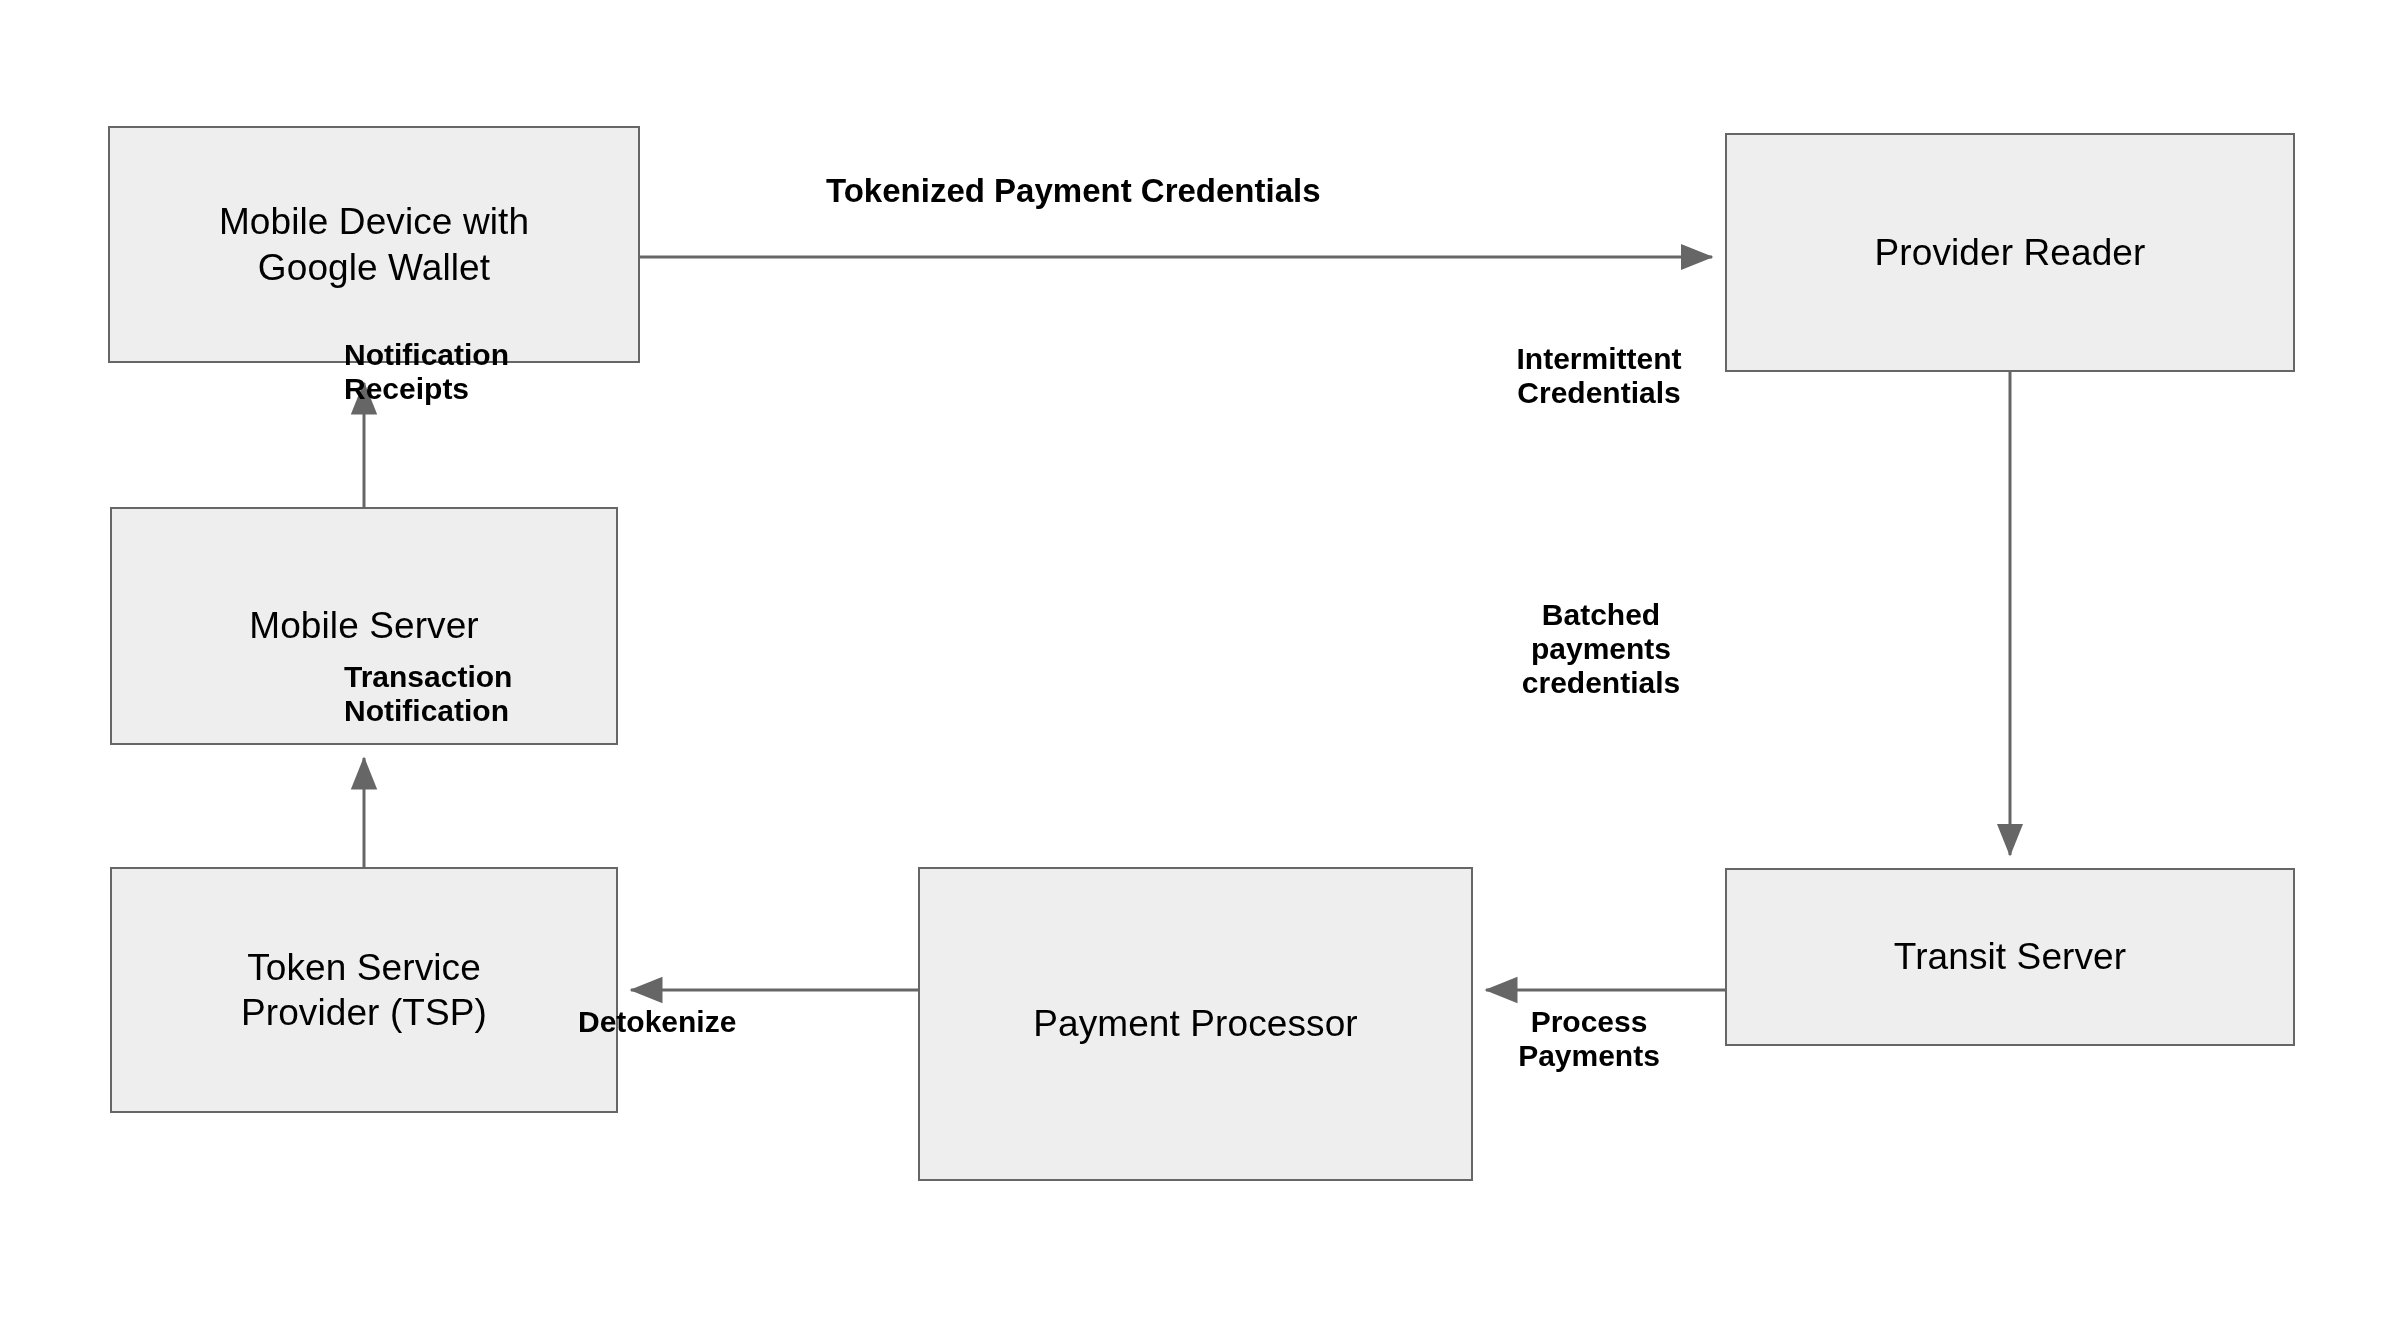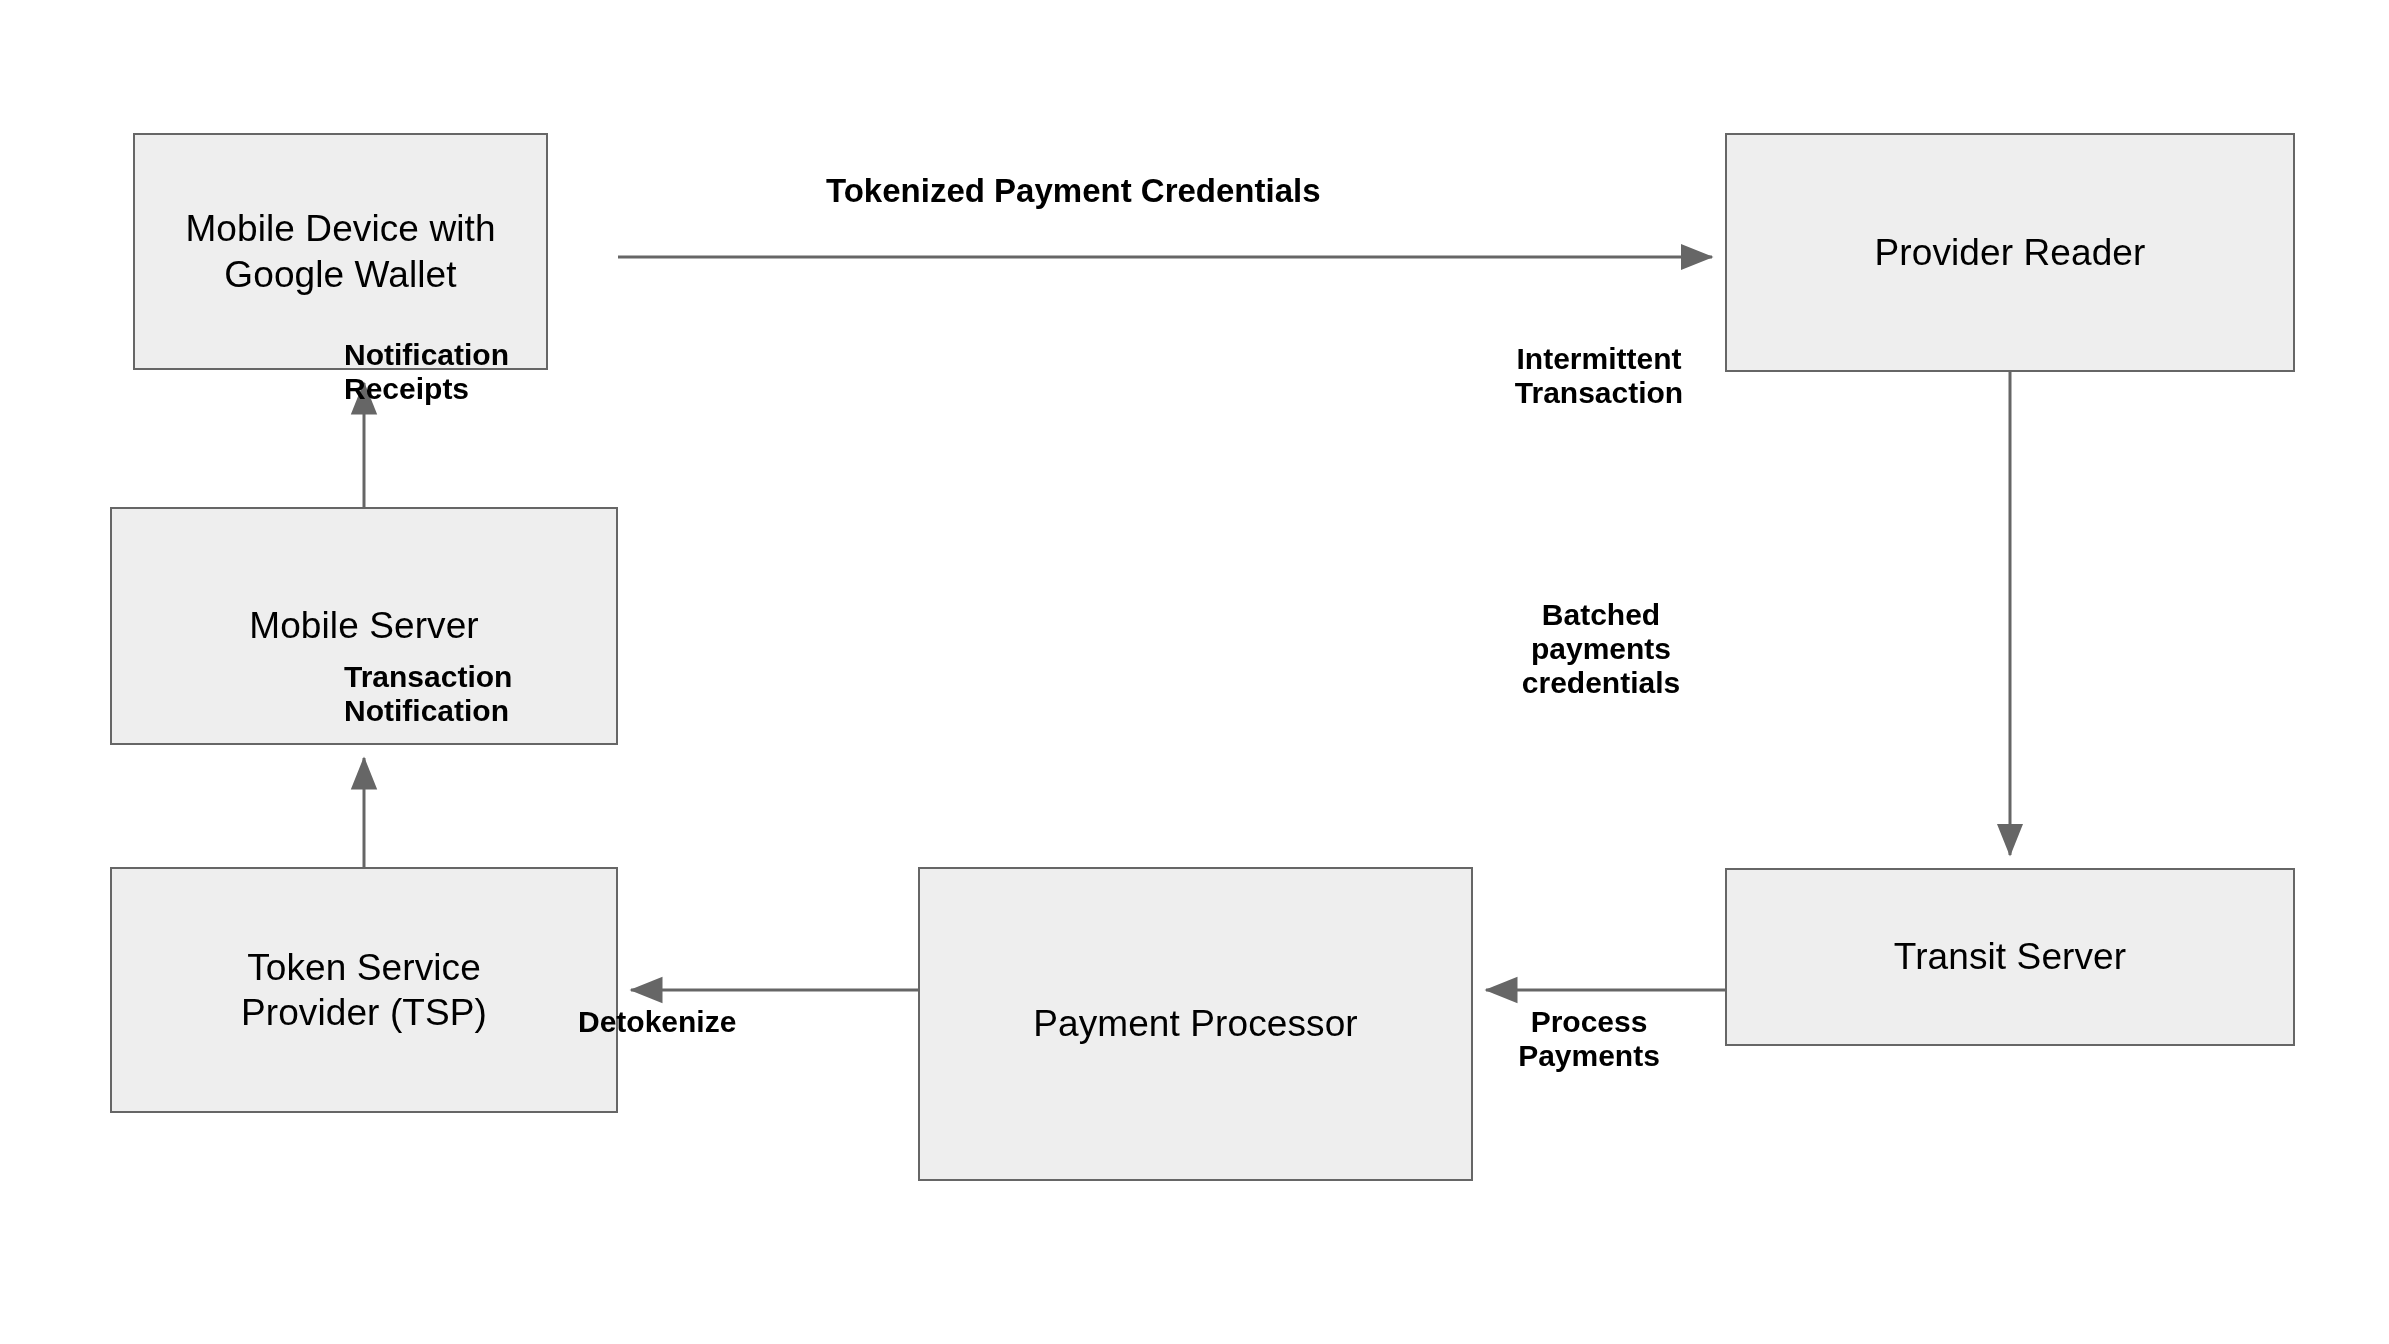--- a/index.html
+++ b/index.html
@@ -123,21 +123,21 @@
 
     <g>
       <line x1="364" y1="867" x2="364" y2="758" stroke="#666666" stroke-width="3" marker-end="url(#arrow-right)"></line>
     </g>
 
     <g>
       <line x1="364" y1="507" x2="364" y2="383" stroke="#666666" stroke-width="3" marker-end="url(#arrow-right)"></line>
     </g>
   </svg>
 
-  <div class="node" style="left:108px; top:133px; width:415px; height:237px;margin-left:25px;">
+  <div class="node" style="left:108px; top:126px; width:532px; height:237px;">
     <span class="node-label">Mobile Device with
 Google Wallet</span>
   </div>
 
   <div class="node" style="left:1725px; top:133px; width:570px; height:239px;">
     <span class="node-label">Provider Reader</span>
   </div>
 
   <div class="node" style="left:110px; top:507px; width:508px; height:238px;">
     <span class="node-label">Mobile Server</span>
@@ -152,21 +152,21 @@
     <span class="node-label">Payment Processor</span>
   </div>
 
   <div class="node" style="left:1725px; top:868px; width:570px; height:178px;">
     <span class="node-label">Transit Server</span>
   </div>
 
   <div class="edge-label el-tokenized">Tokenized Payment Credentials</div>
 
   <div class="edge-label el-intermittent">Intermittent
-Transaction</div>
+Credentials</div>
 
   <div class="edge-label el-batched">Batched
 payments
 credentials</div>
 
   <div class="edge-label el-process-payments">Process
 Payments</div>
 
   <div class="edge-label el-detokenize">Detokenize</div>
 

